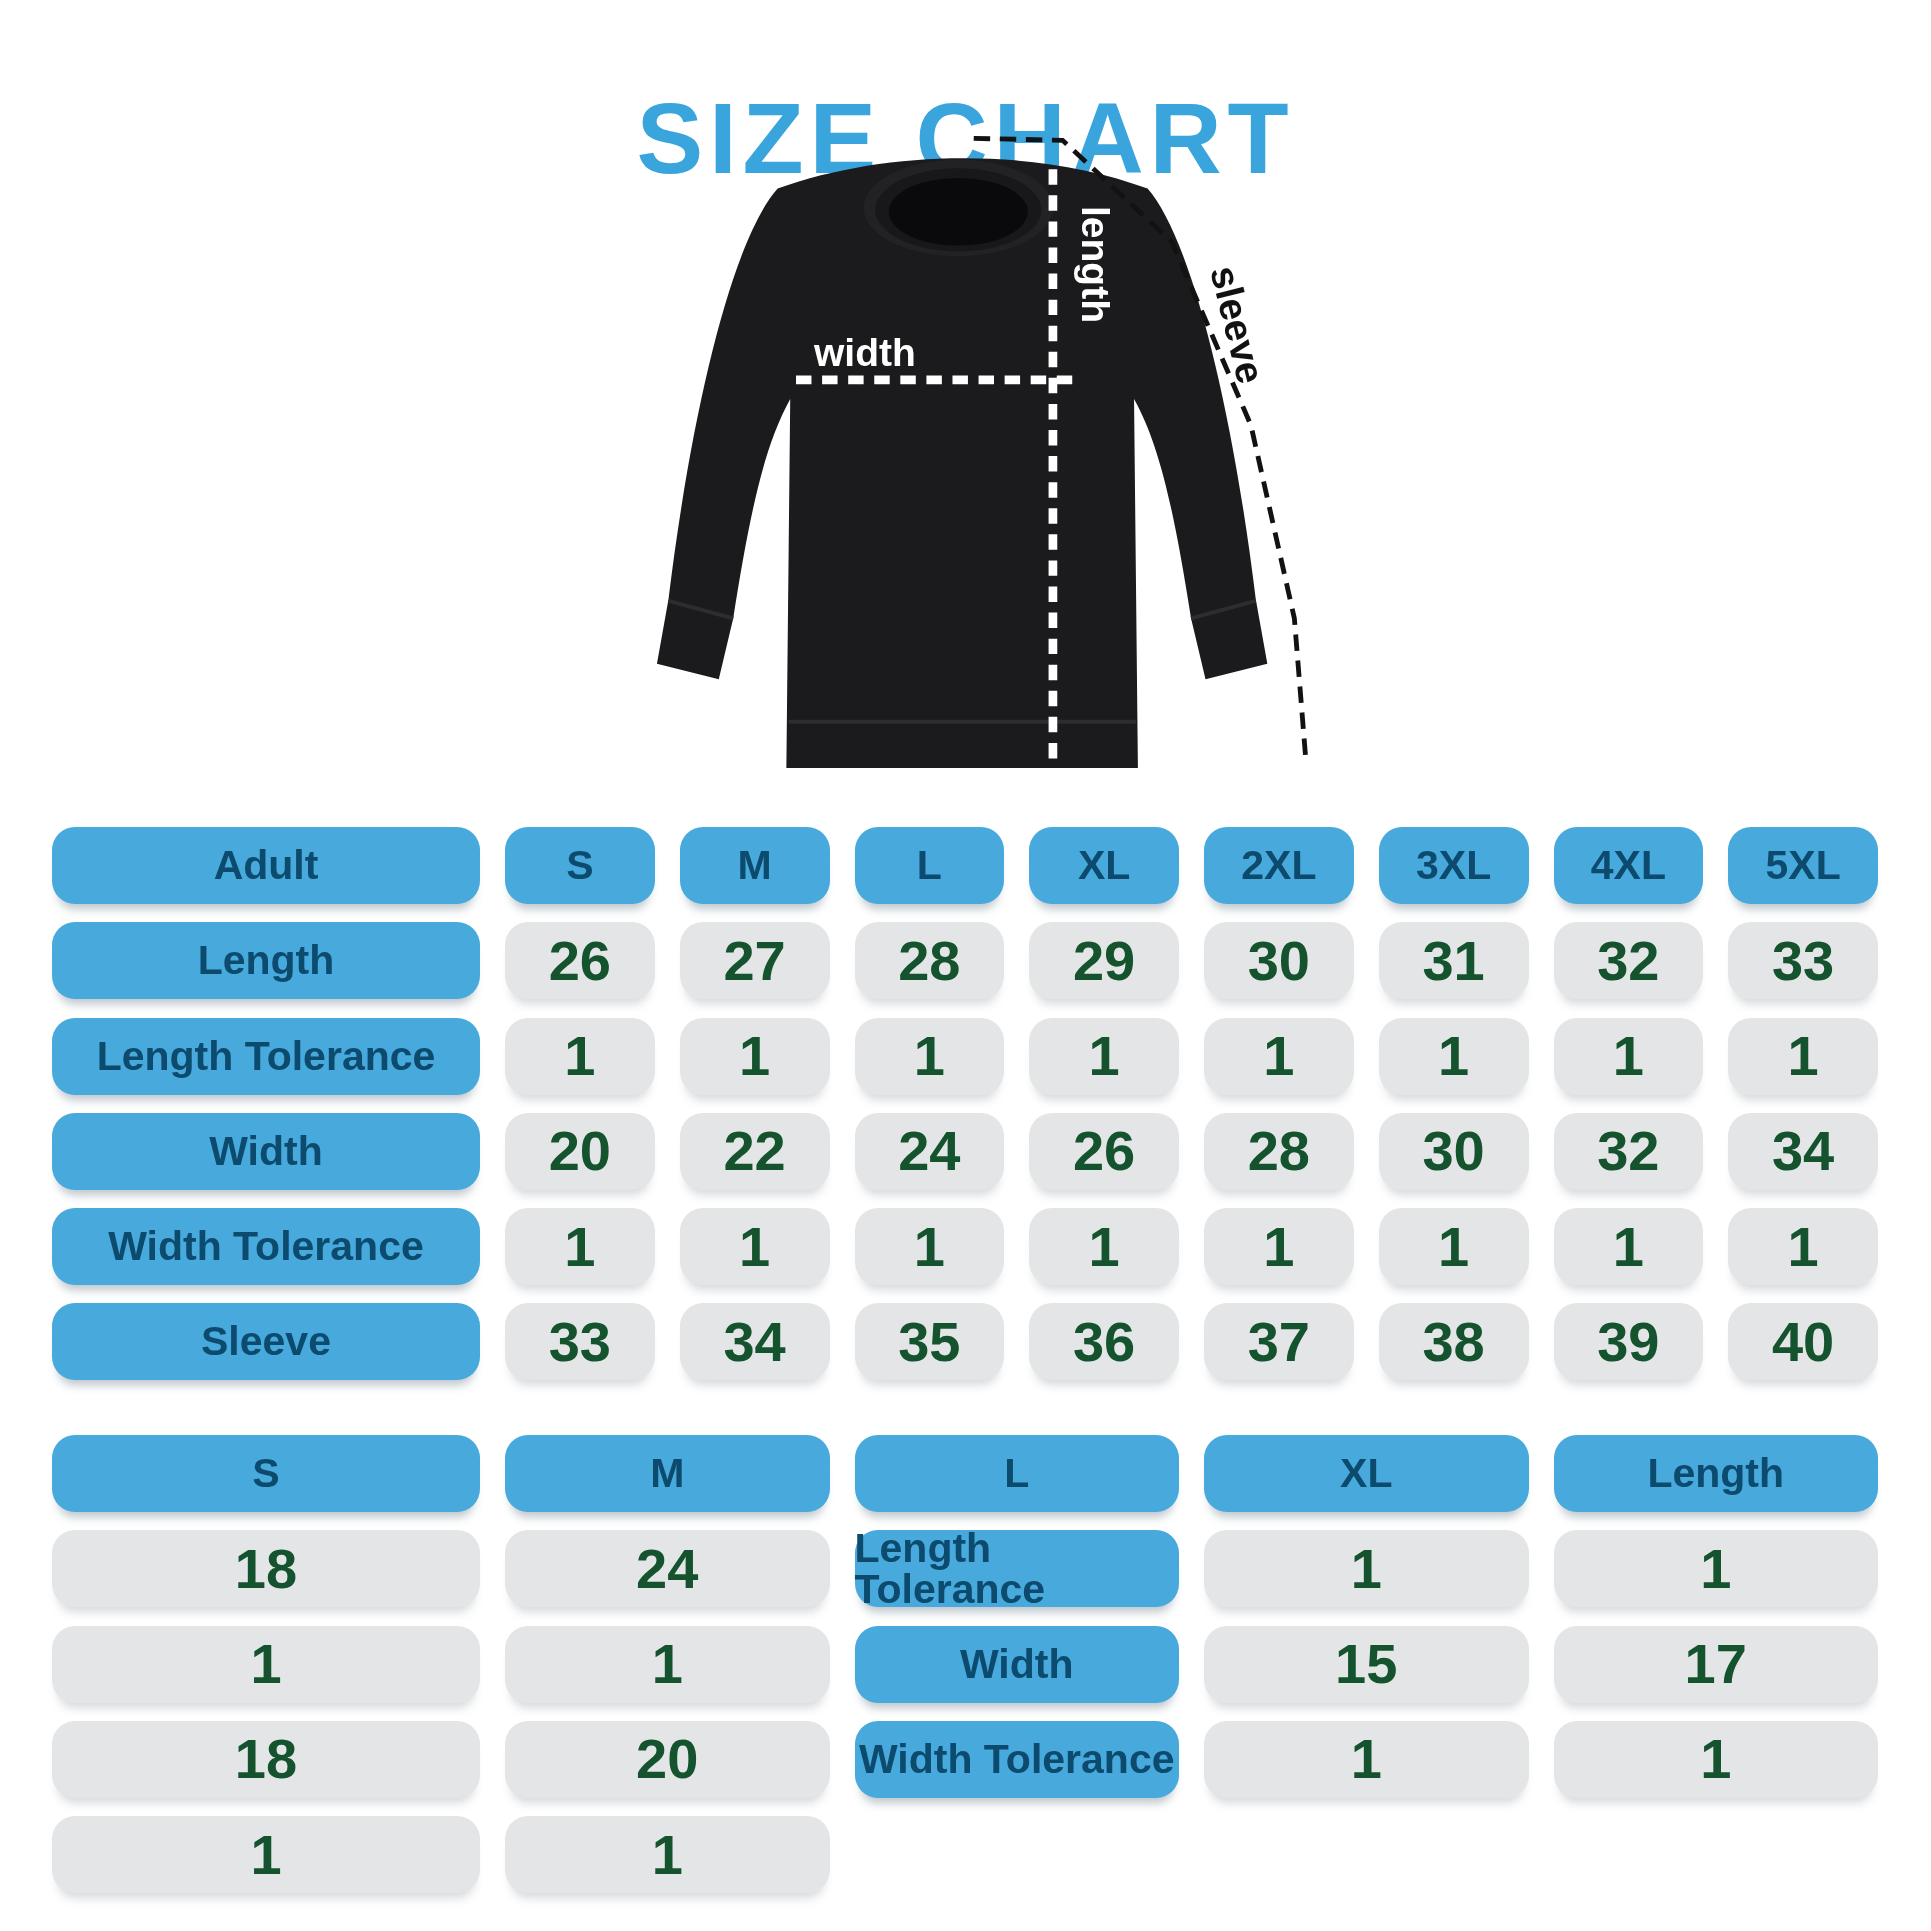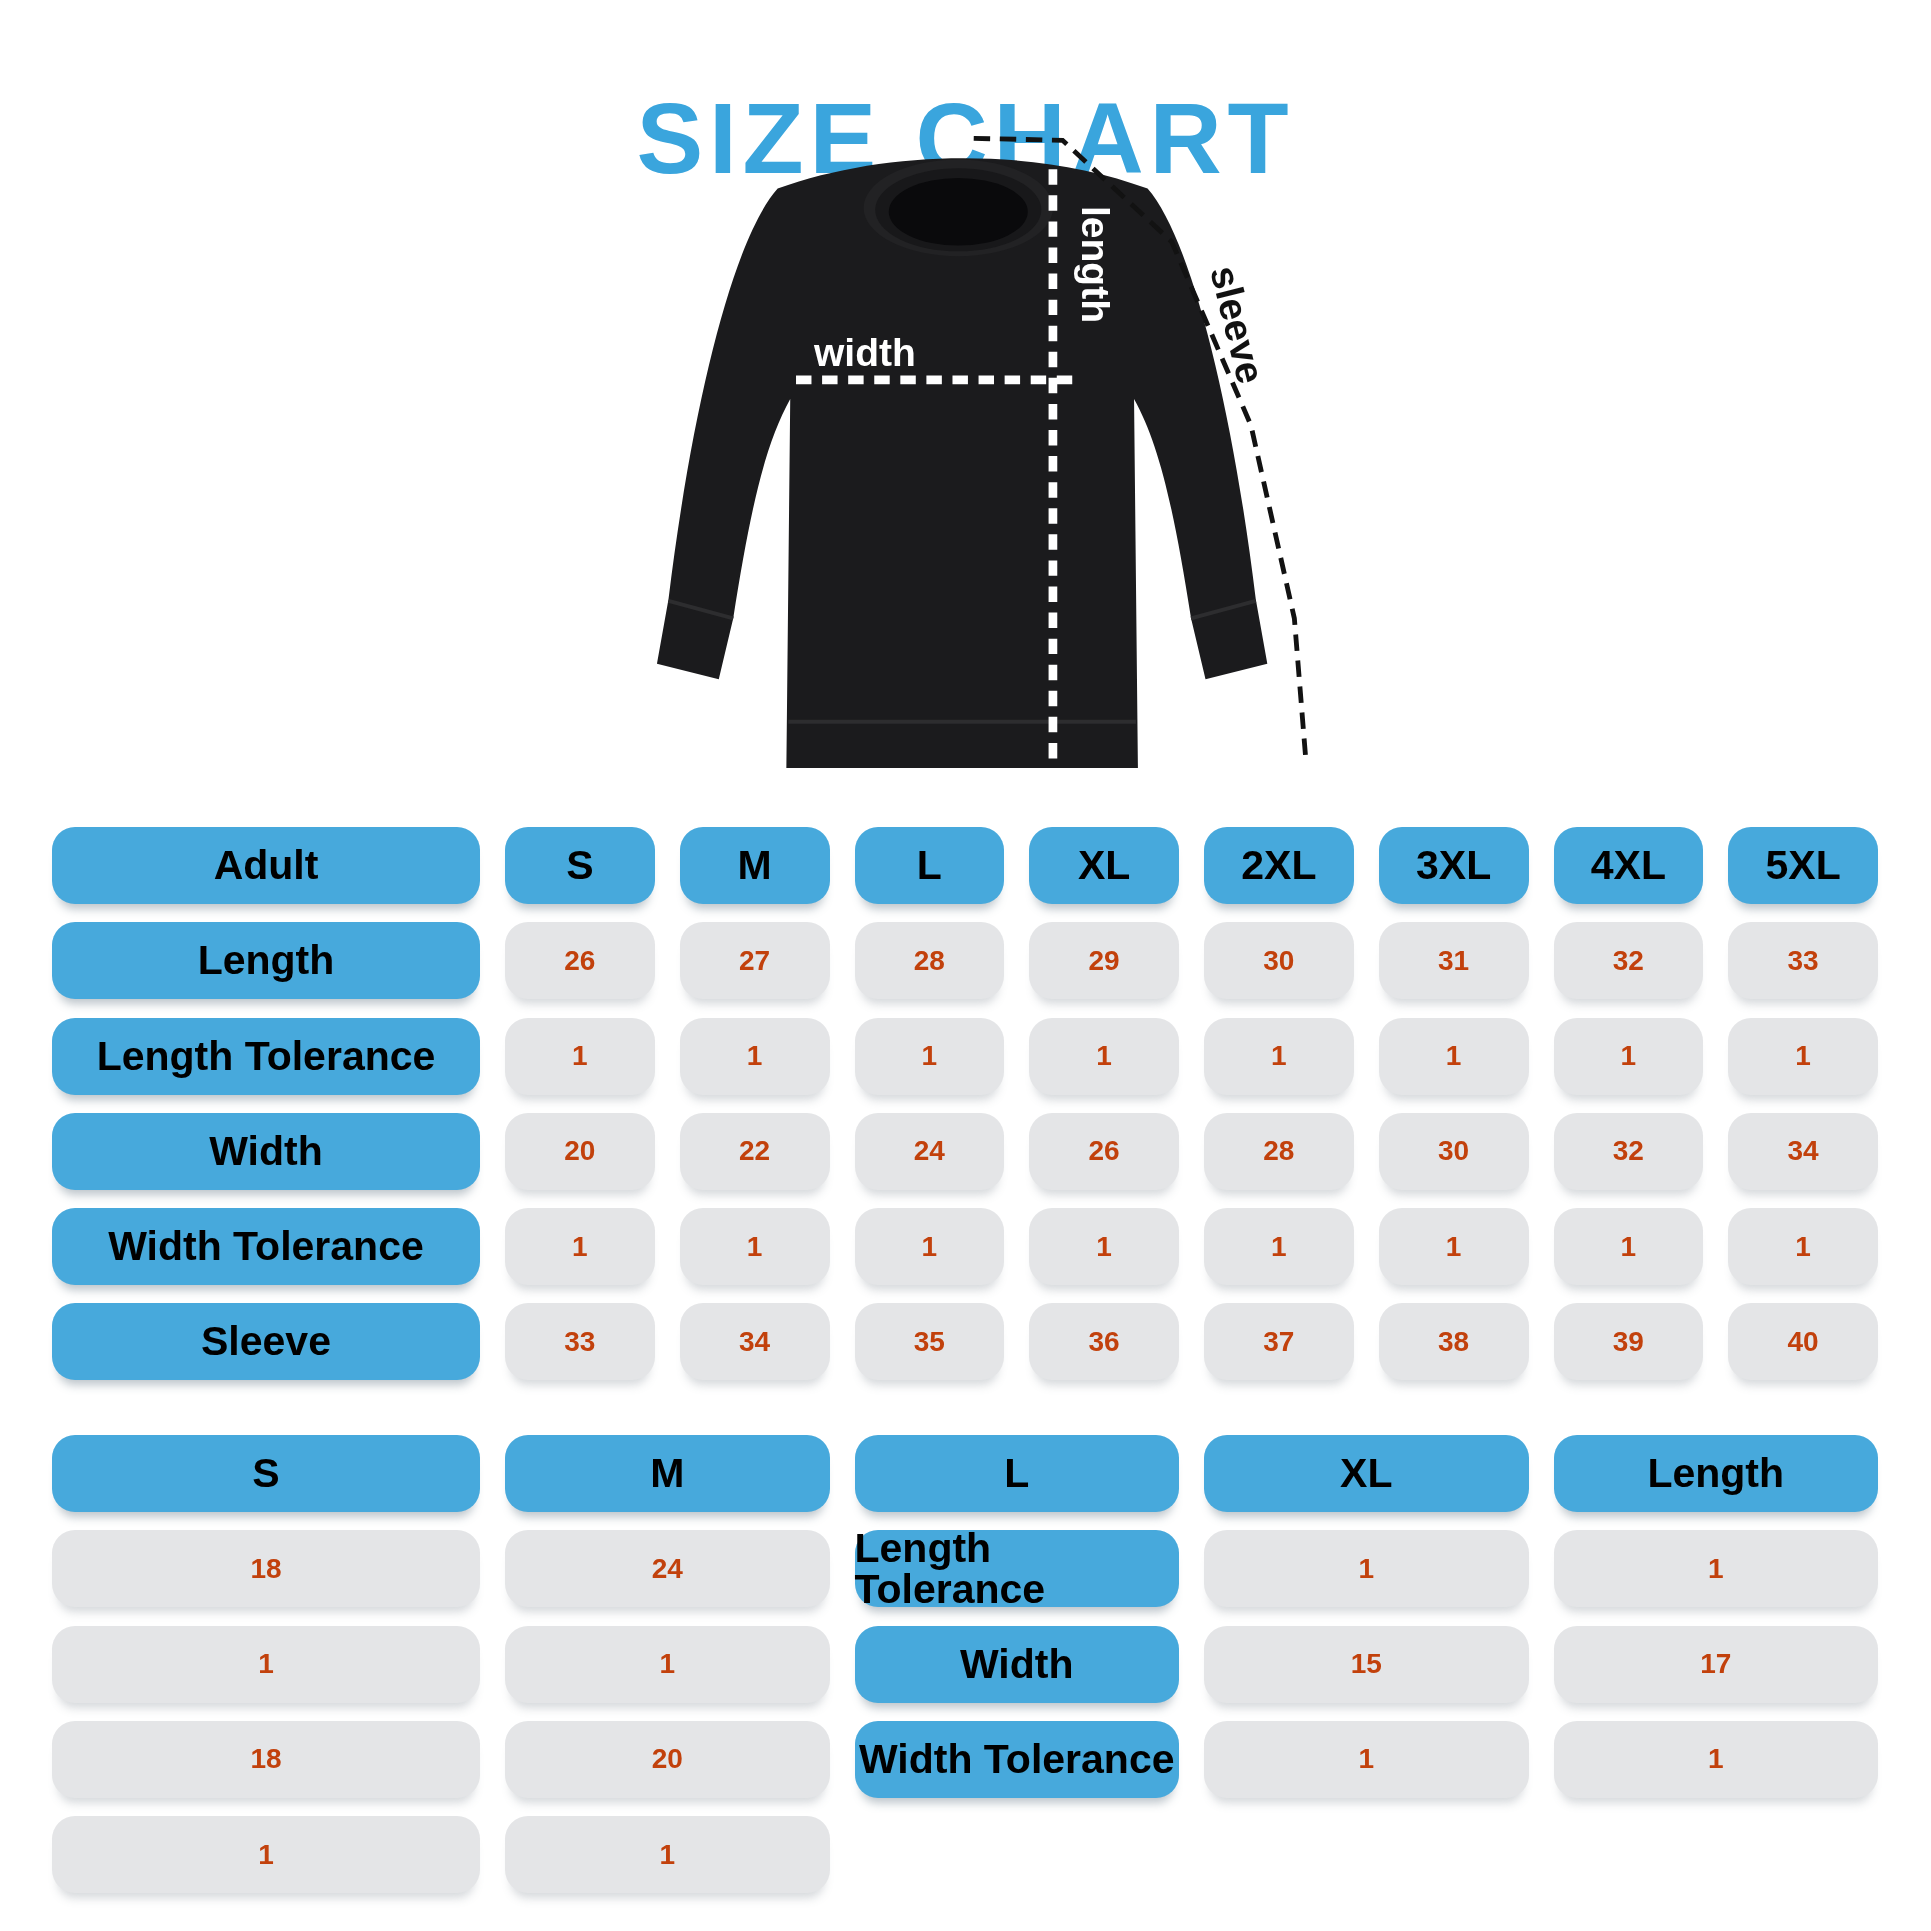--- a/index.html
+++ b/index.html
@@ -32,25 +32,25 @@
     position:absolute;left:52px;width:1826px;display:grid;
     column-gap:25px;row-gap:18.3px;grid-auto-rows:77px;
   }
   .adult{top:827px;grid-template-columns:428px repeat(8,1fr);}
   .youth{top:1435px;grid-template-columns:428px repeat(4,1fr);}
   .pill{
     border-radius:23px;display:flex;align-items:center;justify-content:center;
     font-weight:bold;line-height:1;
   }
   .head{
-    background:var(--accent);color:#000000;font-size:41px;
+    background:var(--accent);color:#0c4a6e;font-size:41px;
     box-shadow:0 11.6px 9.7px -6.8px rgba(90,110,125,.40);
   }
   .cell{
-    background:var(--cell);color:#c2410c;font-size:28px;
+    background:var(--cell);color:#14532d;font-size:56px;
     box-shadow:0 11.6px 9.7px -6.8px rgba(120,130,140,.30);
   }
 </style>
 </head>
 <body>
 
 <h1 class="title">SIZE CHART</h1>
 
 <div class="diagram">
   <svg width="850" height="734" viewBox="0 0 880 760">

